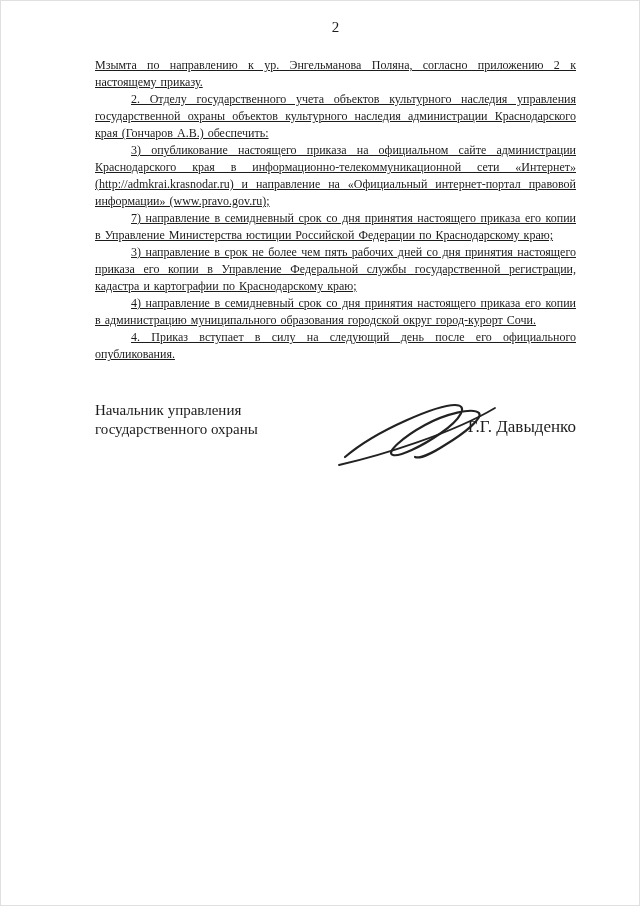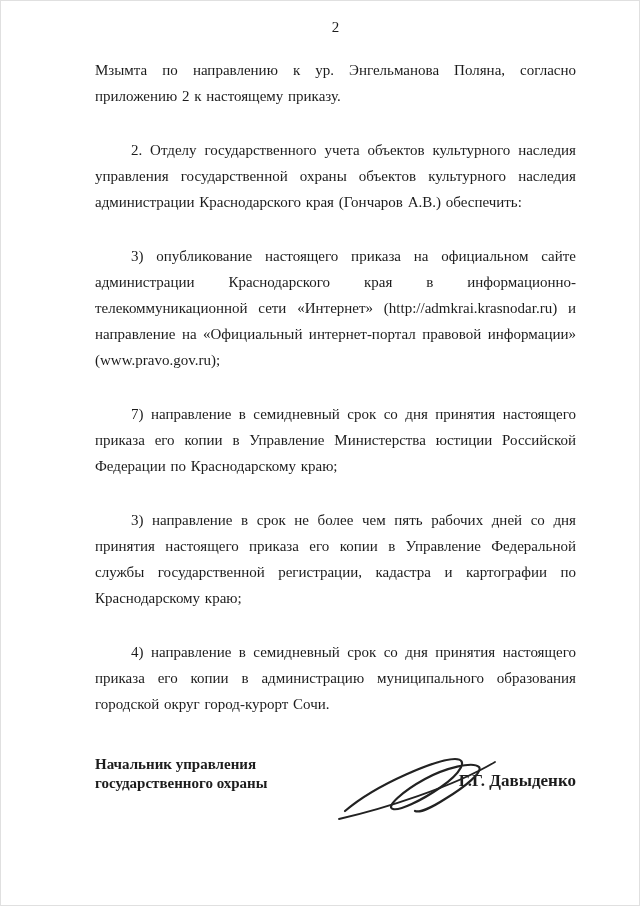--- a/index.html
+++ b/index.html
@@ -14,32 +14,32 @@
     position: relative;
     padding: 18px 63px 0 94px;
     overflow: hidden;
   }
   .page-number {
     text-align: center;
     font-size: 15px;
     margin-bottom: 21px;
   }
   .doc-body p {
-    font-size: 15px;
-    line-height: 26px;
+    font-size: 12px;
+    line-height: 17px;
     text-align: justify;
     word-spacing: 1px;
+    text-decoration: underline;
   }
-  .doc-body p.indent { text-indent: 36px; margin-top: 28px; }
+  .doc-body p.indent { text-indent: 36px; }
   .sig-row {
     display: flex;
     align-items: flex-end;
     position: relative;
     margin-top: 38px;
-    font-weight: bold;
   }
   .sig-title div {
     font-size: 15px;
     line-height: 18.5px;
     white-space: nowrap;
   }
   .sig-name {
     margin-left: auto;
     font-size: 17px;
     white-space: nowrap;
@@ -60,20 +60,21 @@
 
   <div class="page-number">2</div>
 
   <div class="doc-body">
     <p>Мзымта по направлению к ур. Энгельманова Поляна, согласно приложению 2 к настоящему приказу.</p>
     <p class="indent">2. Отделу государственного учета объектов культурного наследия управления государственной охраны объектов культурного наследия администрации Краснодарского края (Гончаров А.В.) обеспечить:</p>
     <p class="indent">3) опубликование настоящего приказа на официальном сайте администрации Краснодарского края в информационно-телекоммуникационной сети «Интернет» (http://admkrai.krasnodar.ru) и направление на «Официальный интернет-портал правовой информации» (www.pravo.gov.ru);</p>
     <p class="indent">7) направление в семидневный срок со дня принятия настоящего приказа его копии в Управление Министерства юстиции Российской Федерации по Краснодарскому краю;</p>
     <p class="indent">3) направление в срок не более чем пять рабочих дней со дня принятия настоящего приказа его копии в Управление Федеральной службы государственной регистрации, кадастра и картографии по Краснодарскому краю;</p>
     <p class="indent">4) направление в семидневный срок со дня принятия настоящего приказа его копии в администрацию муниципального образования городской округ город-курорт Сочи.</p>
+    <p class="indent">4. Приказ вступает в силу на следующий день после его официального опубликования.</p>
   </div>
 
   <div class="sig-row">
     <div class="sig-title">
       <div>Начальник управления</div>
       <div>государственного охраны</div>
     </div>
 
     <div class="sig-scribble">
       <svg width="170" height="75" viewBox="0 0 170 75" xmlns="http://www.w3.org/2000/svg" aria-hidden="true">

